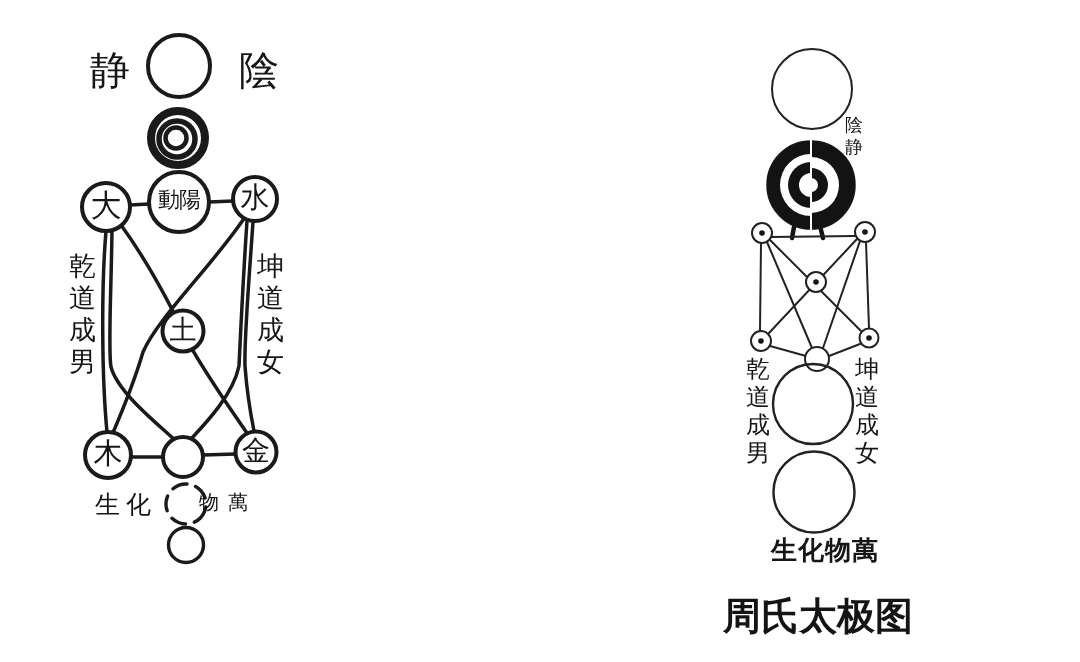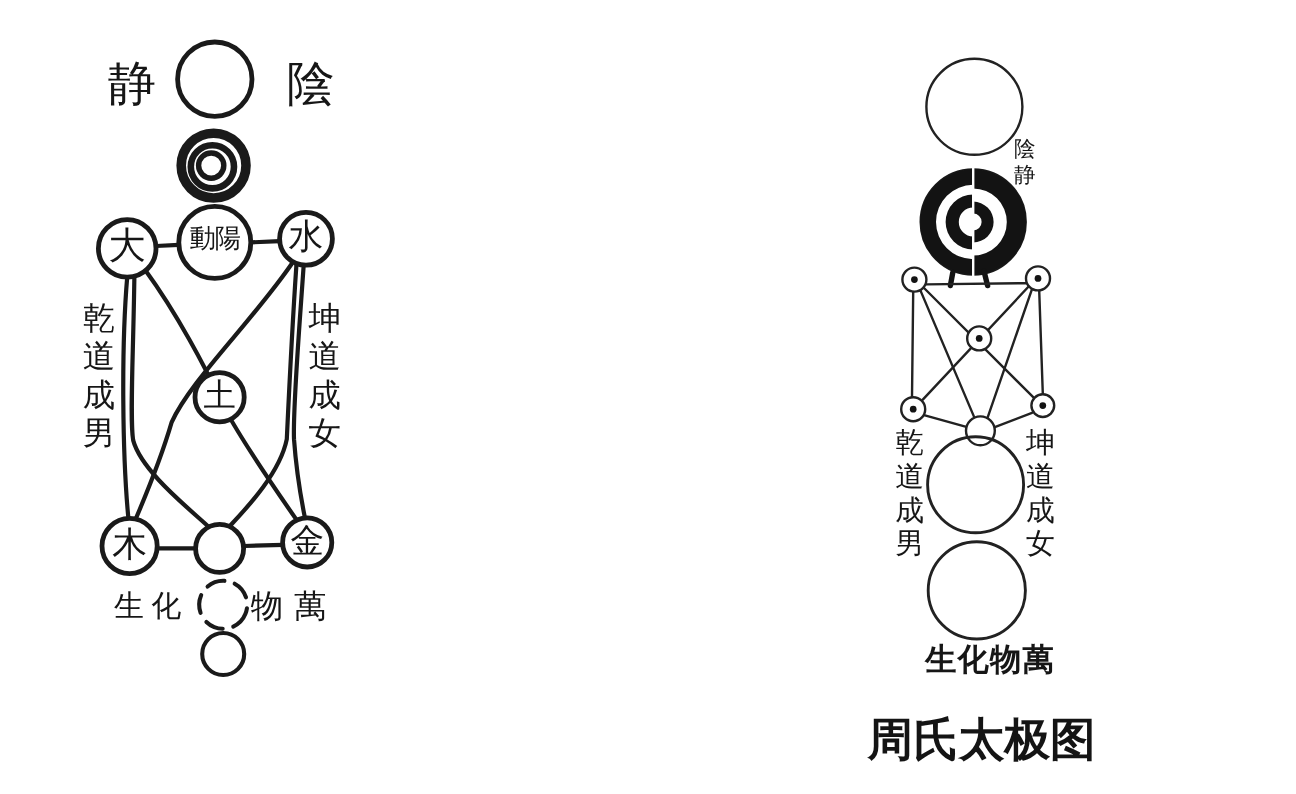--- a/index.html
+++ b/index.html
@@ -29,21 +29,21 @@
   .yin{left:239px;top:50px;font-size:40px;}
   .fire{left:86px;top:190px;width:40px;font-size:31px;text-align:center;}
   .dongyang{left:149px;top:189px;width:60px;font-size:22px;text-align:center;letter-spacing:-1px;}
   .water{left:240px;top:183px;width:30px;font-size:29px;text-align:center;}
   .earth{left:168px;top:316px;width:30px;font-size:27px;text-align:center;}
   .wood{left:92px;top:439px;width:32px;font-size:29px;text-align:center;}
   .metal{left:240px;top:437px;width:32px;font-size:28px;text-align:center;}
   .qianL{left:69px;top:250px;font-size:27px;line-height:32px;width:30px;}
   .kunL{left:257px;top:250px;font-size:27px;line-height:32px;width:30px;}
   .shenghua{left:95px;top:492px;font-size:25px;letter-spacing:6px;}
-  .wuwan{left:209px;top:492px;font-size:27px;letter-spacing:9px;}
+  .wuwan{left:199px;top:492px;font-size:20px;letter-spacing:9px;}
   .capL{left:85px;top:597px;font-size:38px;}
   
   .yinjing{left:845px;top:114px;font-size:18px;line-height:22px;width:20px;}
   .qianR{left:746px;top:355px;font-size:24px;line-height:28px;width:26px;}
   .kunR{left:855px;top:355px;font-size:24px;line-height:28px;width:26px;}
   .shwm{left:771px;top:537px;font-size:26px;letter-spacing:1px;font-weight:bold;}
   .capR{left:723px;top:597px;font-size:38px;}
 </style>
 </head>
 <body>

